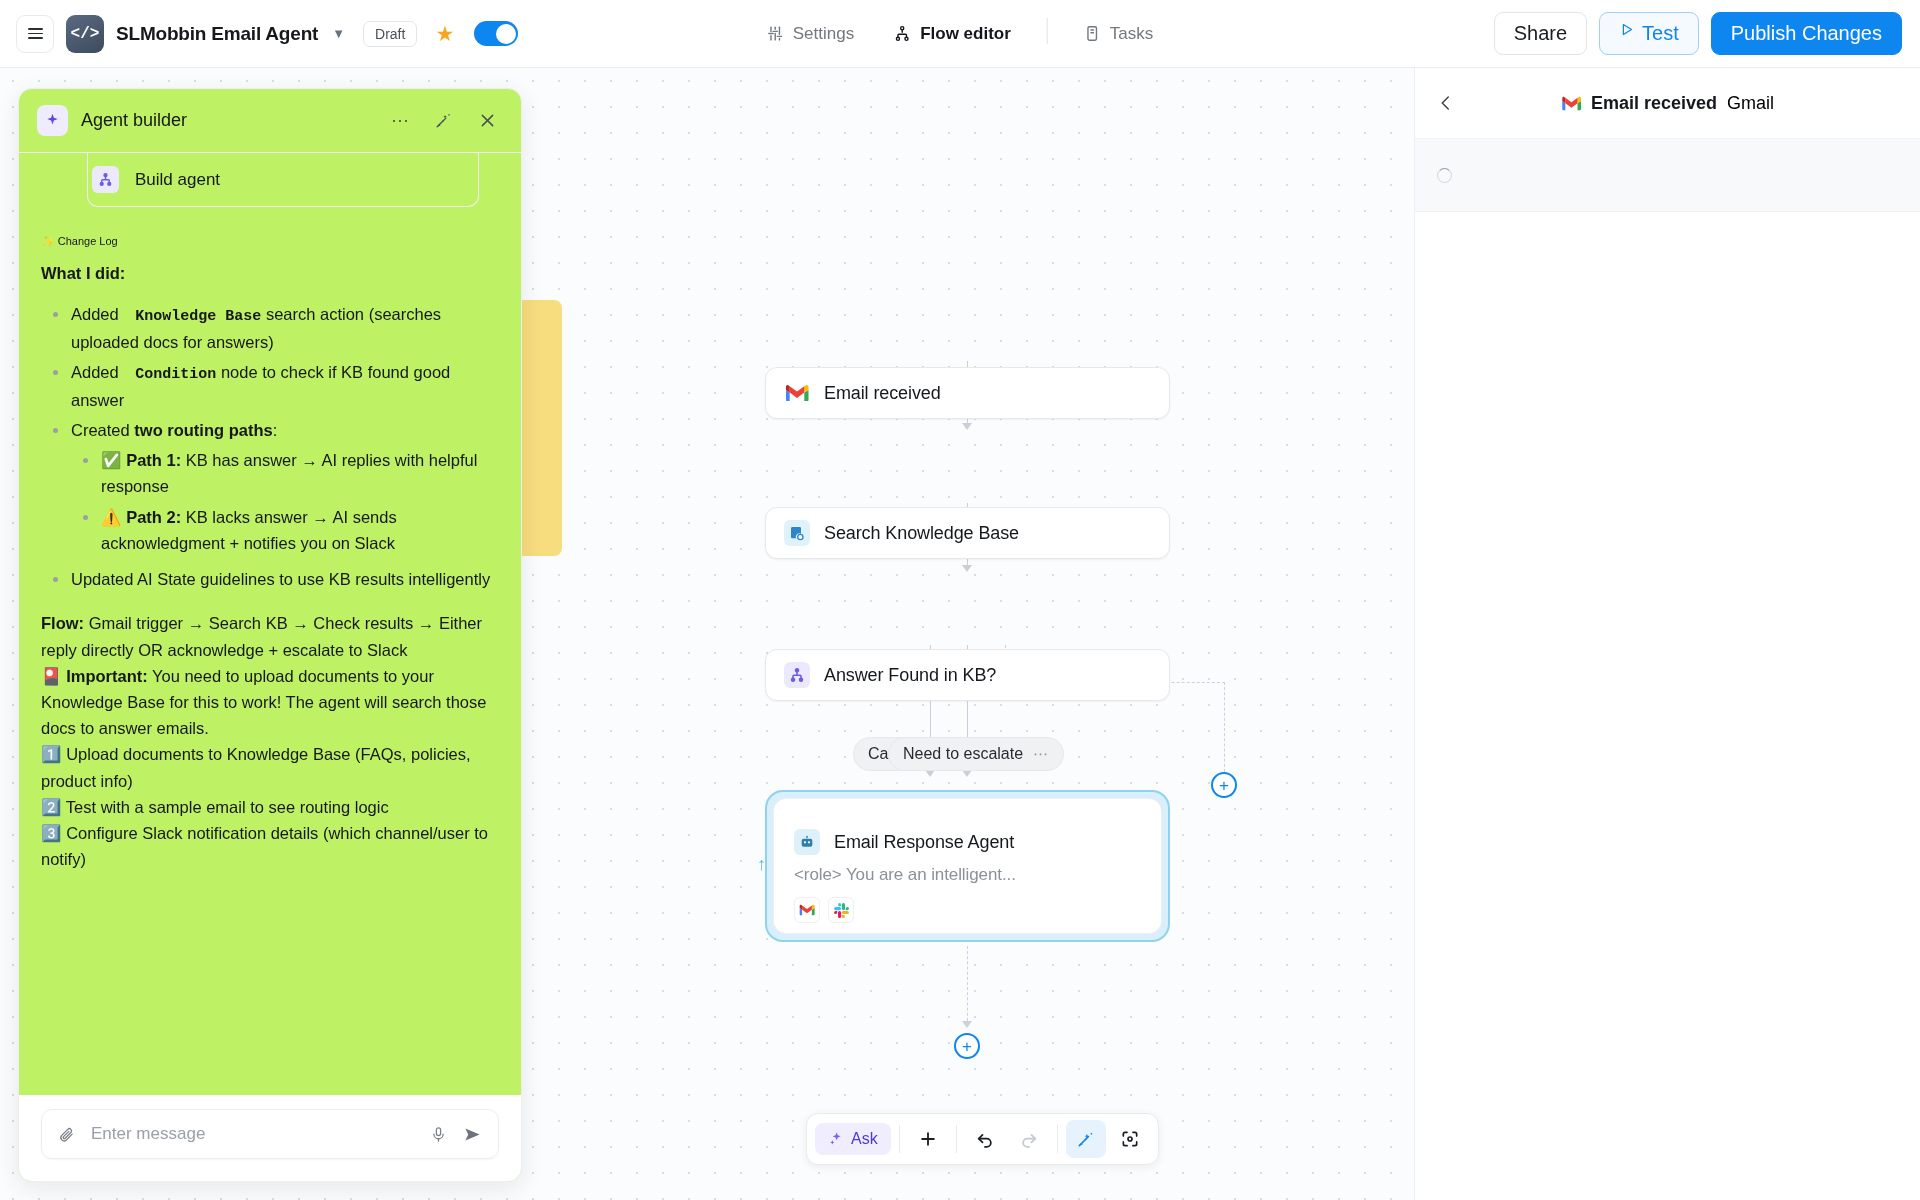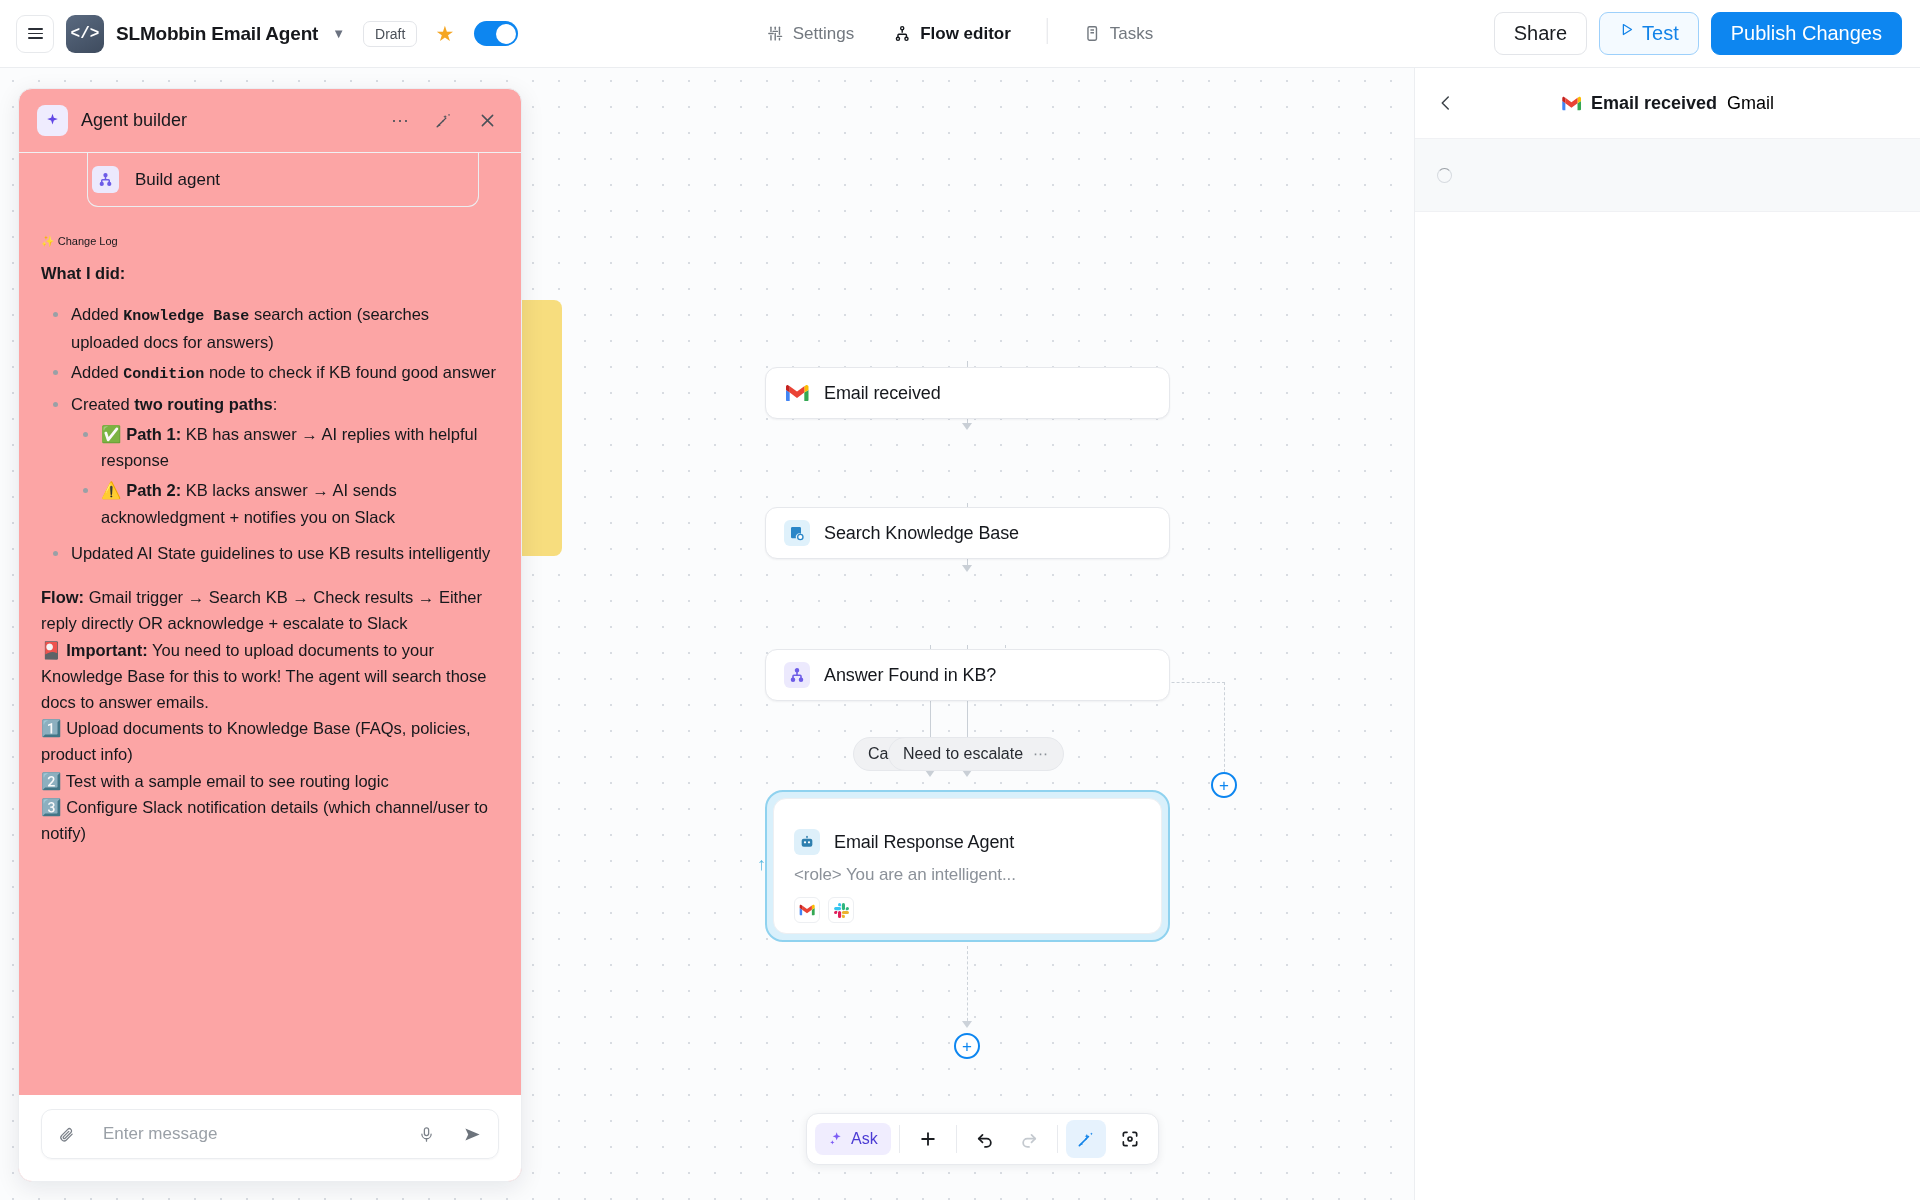--- a/index.html
+++ b/index.html
@@ -178,21 +178,21 @@
     position:absolute; right: 18px; bottom: 16px;
     width:32px;height:32px;border-radius:50%;background:#f1f3f5;
     display:flex;align-items:center;justify-content:center;
     color:#6b7177;font-size:16px;cursor:pointer; z-index: 25;
   }
 
   
   .builder {
     position:absolute; left: 18px; top: 88px;
     width: 504px; height: 1094px;
-    background:#fca5a5; border:1px solid #eceef1; border-radius: 14px;
+    background:#bef264; border:1px solid #eceef1; border-radius: 14px;
     box-shadow: 0 6px 24px rgba(16,24,40,.09);
     display:flex; flex-direction:column; overflow:hidden;
     z-index: 30;
   }
   .builder-head {
     height: 64px; display:flex; align-items:center; gap:13px;
     padding: 0 18px; border-bottom:1px solid #f0f1f4; flex:0 0 auto;
   }
   .spark-box {
     width:31px;height:31px;border-radius:8px;background:#efecfe;
@@ -219,31 +219,31 @@
   .md h3 { font-size:11px; font-weight:400; margin: 26px 0 0 0; }
   .md p.lead { font-weight:700; margin-top: 10px; }
   .md ul { margin: 14px 0 0 0; padding-left: 30px; list-style: none; }
   .md ul > li { position:relative; margin-bottom: 4px; padding-left: 0; }
   .md ul > li::before {
     content:""; position:absolute; left:-18px; top:11px;
     width:5px;height:5px;border-radius:50%;background:#9aa0a6;
   }
   .md ul ul { margin-top: 4px; padding-left: 30px; }
   .md code {
-    font-family:"Liberation Mono", monospace; font-size:15px; font-weight:700;
+    font-family:"Liberation Mono", monospace; font-size:15px; font-weight:700;margin-left:12px;
   }
   .md .para { margin-top: 18px; }
   .md b { font-weight:700; }
 
   .builder-foot {
     flex:0 0 auto; padding: 14px 22px 22px 22px; background:#fff;
   }
   .composer {
     border:1px solid #ebedf0; border-radius: 11px; height: 50px;
-    display:flex; align-items:center; gap:28px; padding: 0 16px;
+    display:flex; align-items:center; gap:16px; padding: 0 16px;
     box-shadow: 0 1px 2px rgba(16,24,40,.04);
   }
   .composer .ph { flex:1; color:#9aa0a7; font-size:17px; }
   .composer .ic { color:#7b8189; font-size:17px; cursor:pointer;}
   .composer .send { color:#6d747c; font-size:19px; cursor:pointer;}
 
   
   .rightpanel {
     position:absolute; top:68px; right:0; width: 506px; height: 1132px;
     background:#fff; border-left:1px solid #eceef1; z-index: 35;

